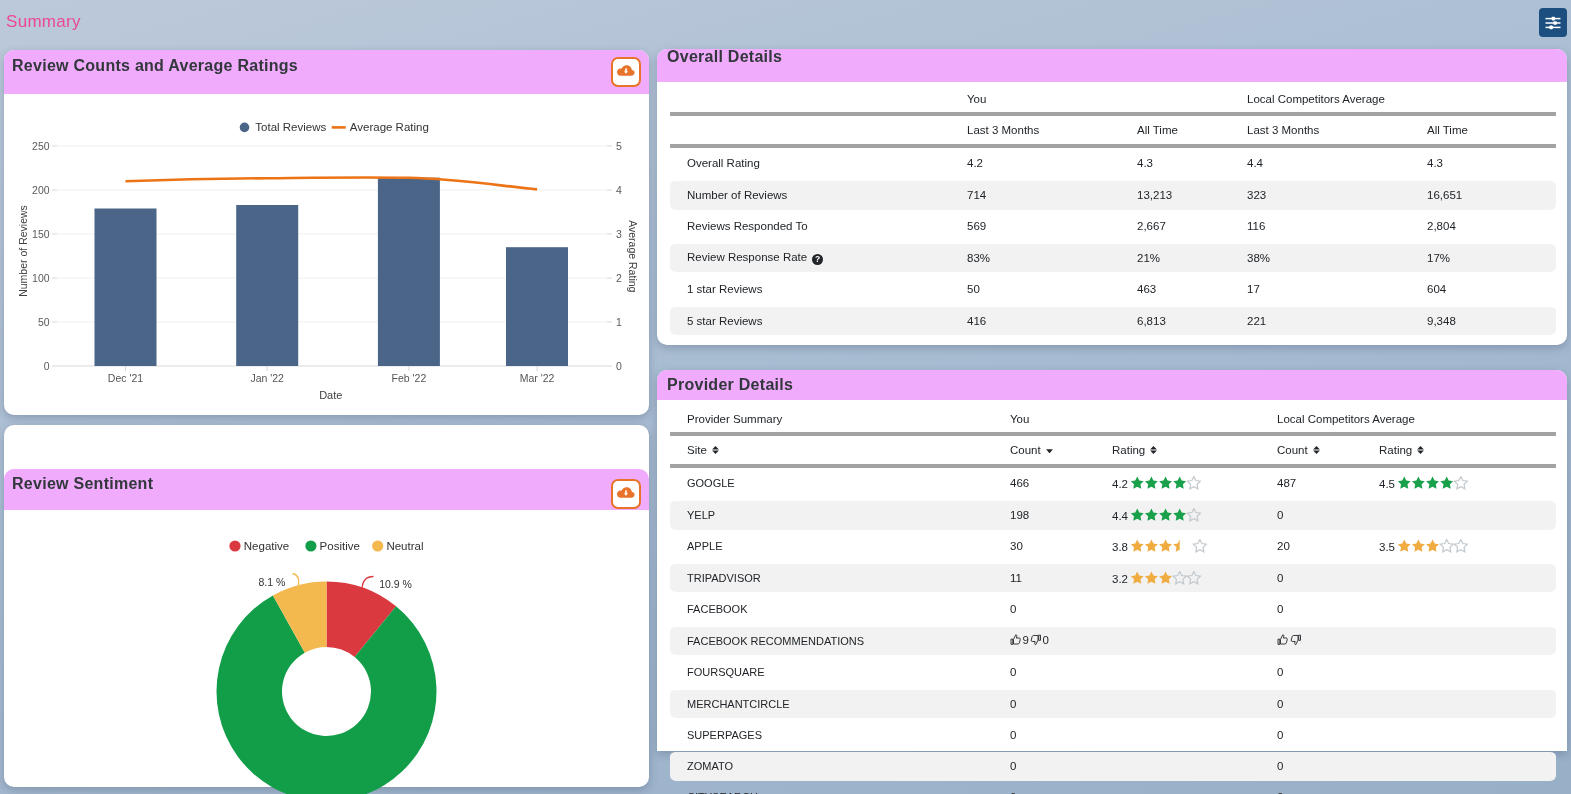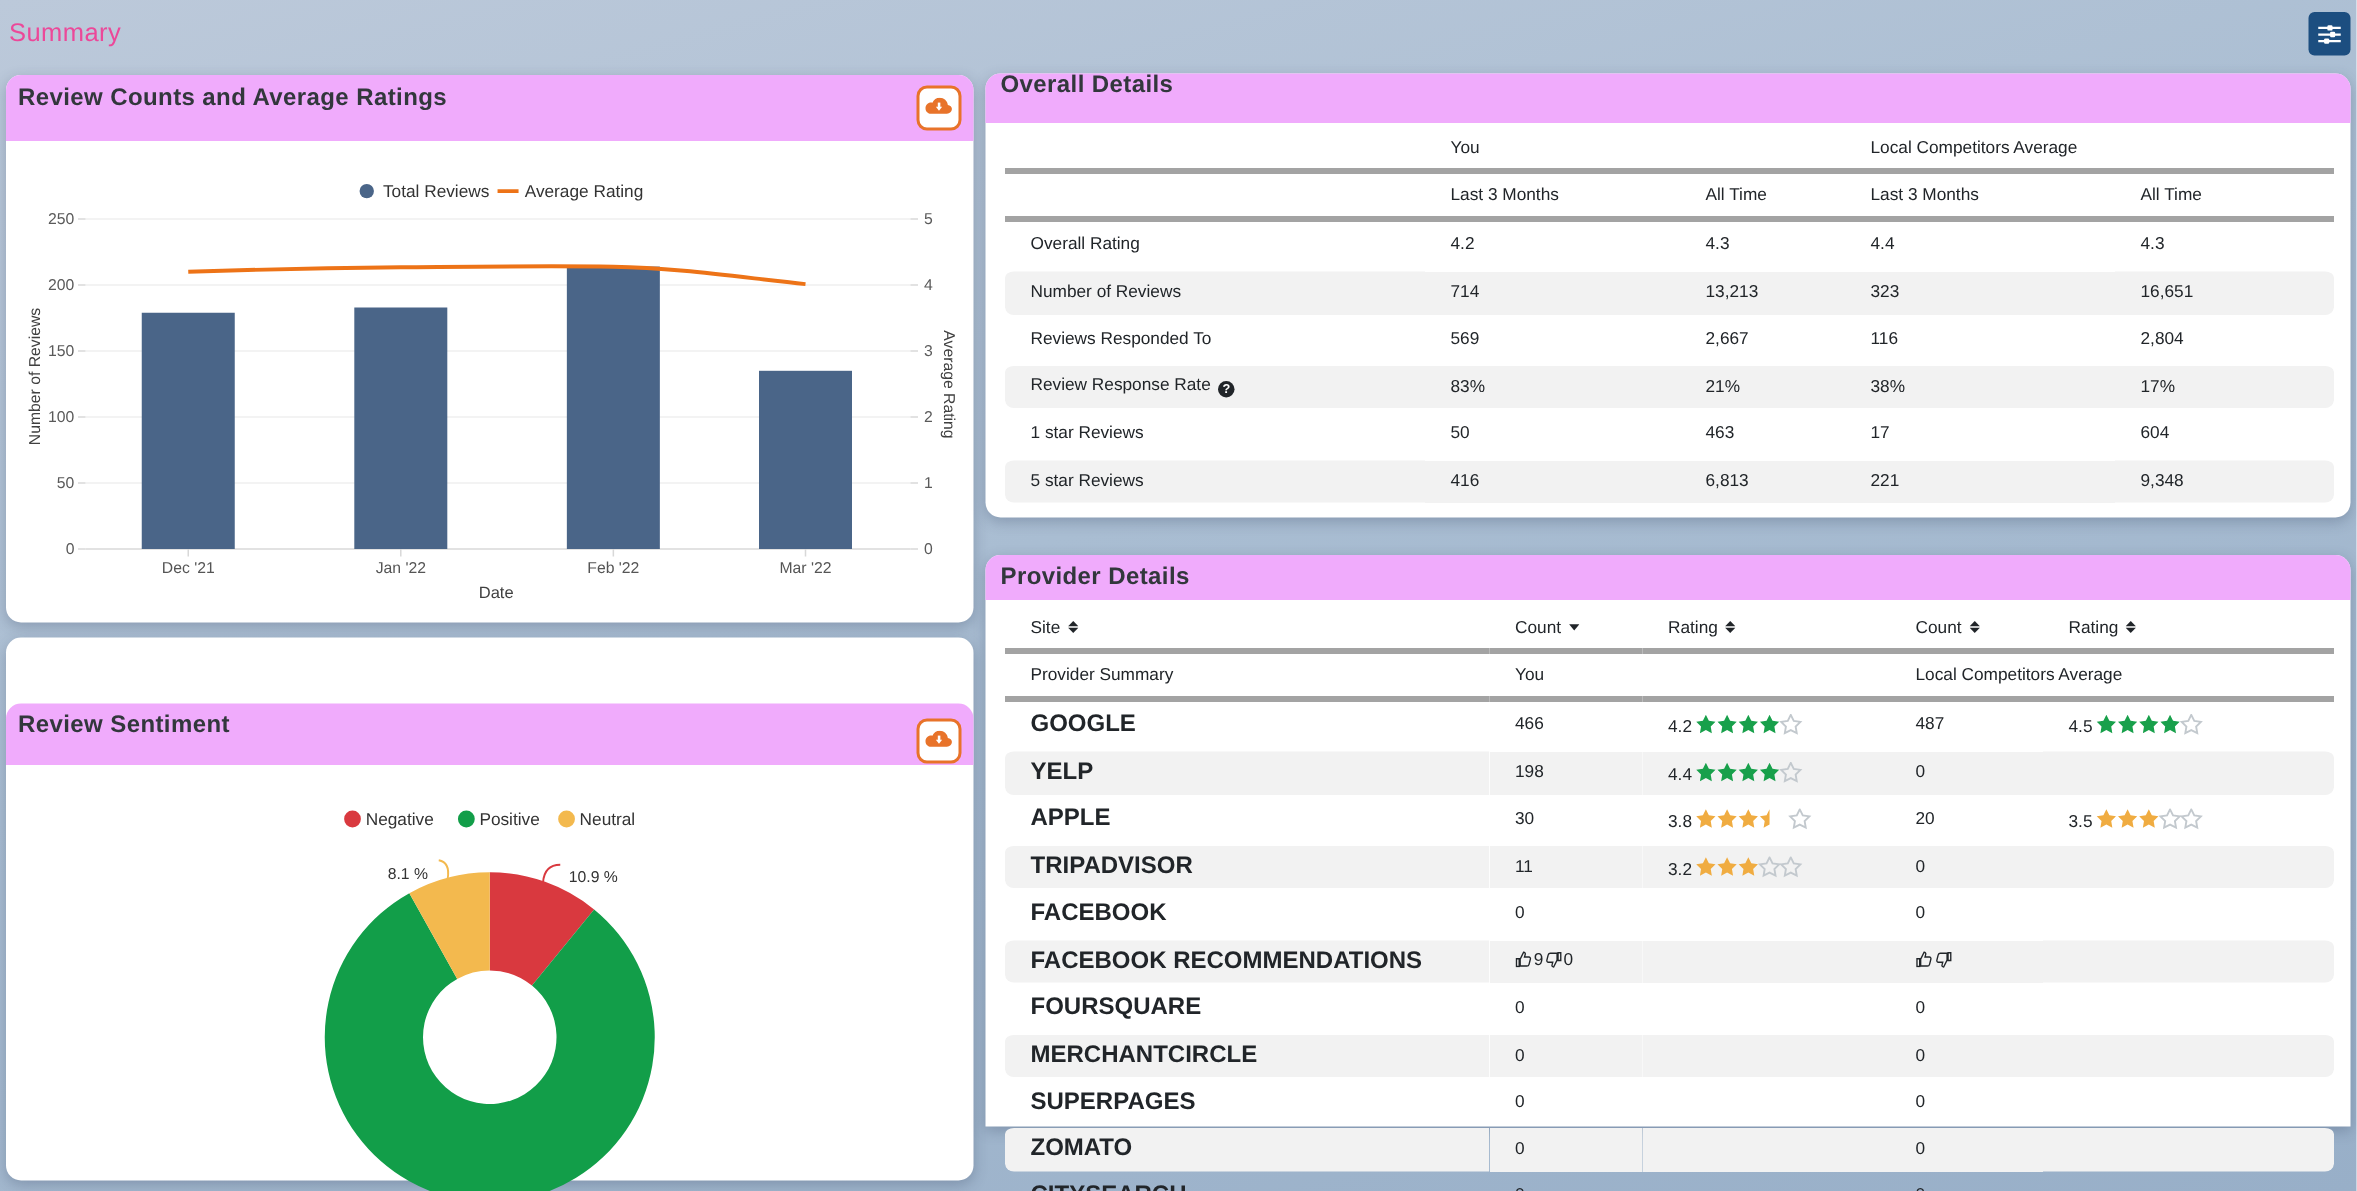--- a/index.html
+++ b/index.html
@@ -30,21 +30,21 @@
   table.dt { border-collapse:separate; border-spacing:0; table-layout:fixed; font-size:11.5px; color:#212529; }
   table.dt td, table.dt th { padding:0 0 0 17px; height:31.4px; vertical-align:middle; text-align:left; font-weight:normal; white-space:nowrap; overflow:visible; }
   table.dt thead th { font-weight:normal; border-bottom:4px solid #a3a3a3; }
   tr.stripe td { background:#f2f2f2; background-clip:padding-box; border-top:2px solid transparent; border-bottom:1px solid transparent; }
   tr.stripe td:first-child { border-radius:6px 0 0 6px; }
   tr.stripe td:last-child  { border-radius:0 6px 6px 0; }
 
   .qicon { display:inline-block; width:11px; height:11px; border-radius:50%; background:#212529; color:#fff; font-size:8.5px; font-weight:bold; text-align:center; line-height:11px; vertical-align:-1.5px; margin-left:5px; }
   .sortud { display:inline-block; vertical-align:0px; margin-left:2px; } .sortd { display:inline-block; vertical-align:1px; margin-left:2px; }
   .stars { display:inline-block; vertical-align:-3px; margin-left:2px; }
-  #ptable tbody td:first-child { font-size:16px;font-weight:bold; }
+  #ptable tbody td:first-child { font-size:11px; }
 </style>
 </head>
 <body>
 <div class="pagetitle">Summary</div>
 <div class="settingsbtn">
   <svg width="16" height="16" viewBox="0 0 16 16">
     <g stroke="#fff" stroke-width="1.5">
       <line x1="0.5" y1="3.6" x2="15.5" y2="3.6"></line>
       <line x1="0.5" y1="8" x2="15.5" y2="8"></line>
       <line x1="0.5" y1="12.4" x2="15.5" y2="12.4"></line>
@@ -257,20 +257,27 @@
     </div>
   <table class="dt" id="ptable" style="margin:5px 0 0 13px; width:886px;">
     <colgroup>
         <col style="width:323px">
         <col style="width:102px">
         <col style="width:165px">
         <col style="width:102px">
         <col style="width:194px">
       </colgroup>
     <thead>
+      <tr>
+          <th>Provider Summary</th>
+          <th>You</th>
+          <th></th>
+          <th>Local Competitors Average</th>
+          <th></th>
+        </tr>
       <tr>
           <th>Site <svg class="sortud" width="7" height="8" viewBox="0 0 7 8" fill="#212529">
               <path d="M3.5,0 L6.9,3.5 H0.1 Z"></path>
               <path d="M0.1,4.5 H6.9 L3.5,8 Z"></path>
             </svg></th>
           <th>Count <svg class="sortd" width="7" height="4.5" viewBox="0 0 7 4.5" fill="#212529">
               <path d="M0.1,0.2 H6.9 L3.5,4.4 Z"></path>
             </svg></th>
           <th>Rating <svg class="sortud" width="7" height="8" viewBox="0 0 7 8" fill="#212529">
               <path d="M3.5,0 L6.9,3.5 H0.1 Z"></path>
@@ -278,27 +285,20 @@
             </svg></th>
           <th>Count <svg class="sortud" width="7" height="8" viewBox="0 0 7 8" fill="#212529">
               <path d="M3.5,0 L6.9,3.5 H0.1 Z"></path>
               <path d="M0.1,4.5 H6.9 L3.5,8 Z"></path>
             </svg></th>
           <th>Rating <svg class="sortud" width="7" height="8" viewBox="0 0 7 8" fill="#212529">
               <path d="M3.5,0 L6.9,3.5 H0.1 Z"></path>
               <path d="M0.1,4.5 H6.9 L3.5,8 Z"></path>
             </svg></th>
         </tr>
-      <tr>
-          <th>Provider Summary</th>
-          <th>You</th>
-          <th></th>
-          <th>Local Competitors Average</th>
-          <th></th>
-        </tr>
     </thead>
     <tbody>
       <tr>
           <td>GOOGLE</td>
           <td>466</td>
           <td>4.2<svg class="stars" width="72" height="15" viewBox="0 0 72 15">
               <defs>
                 <clipPath id="hc140454182829504">
                   <rect x="0" y="0" width="6.75" height="15"></rect>
                 </clipPath>

